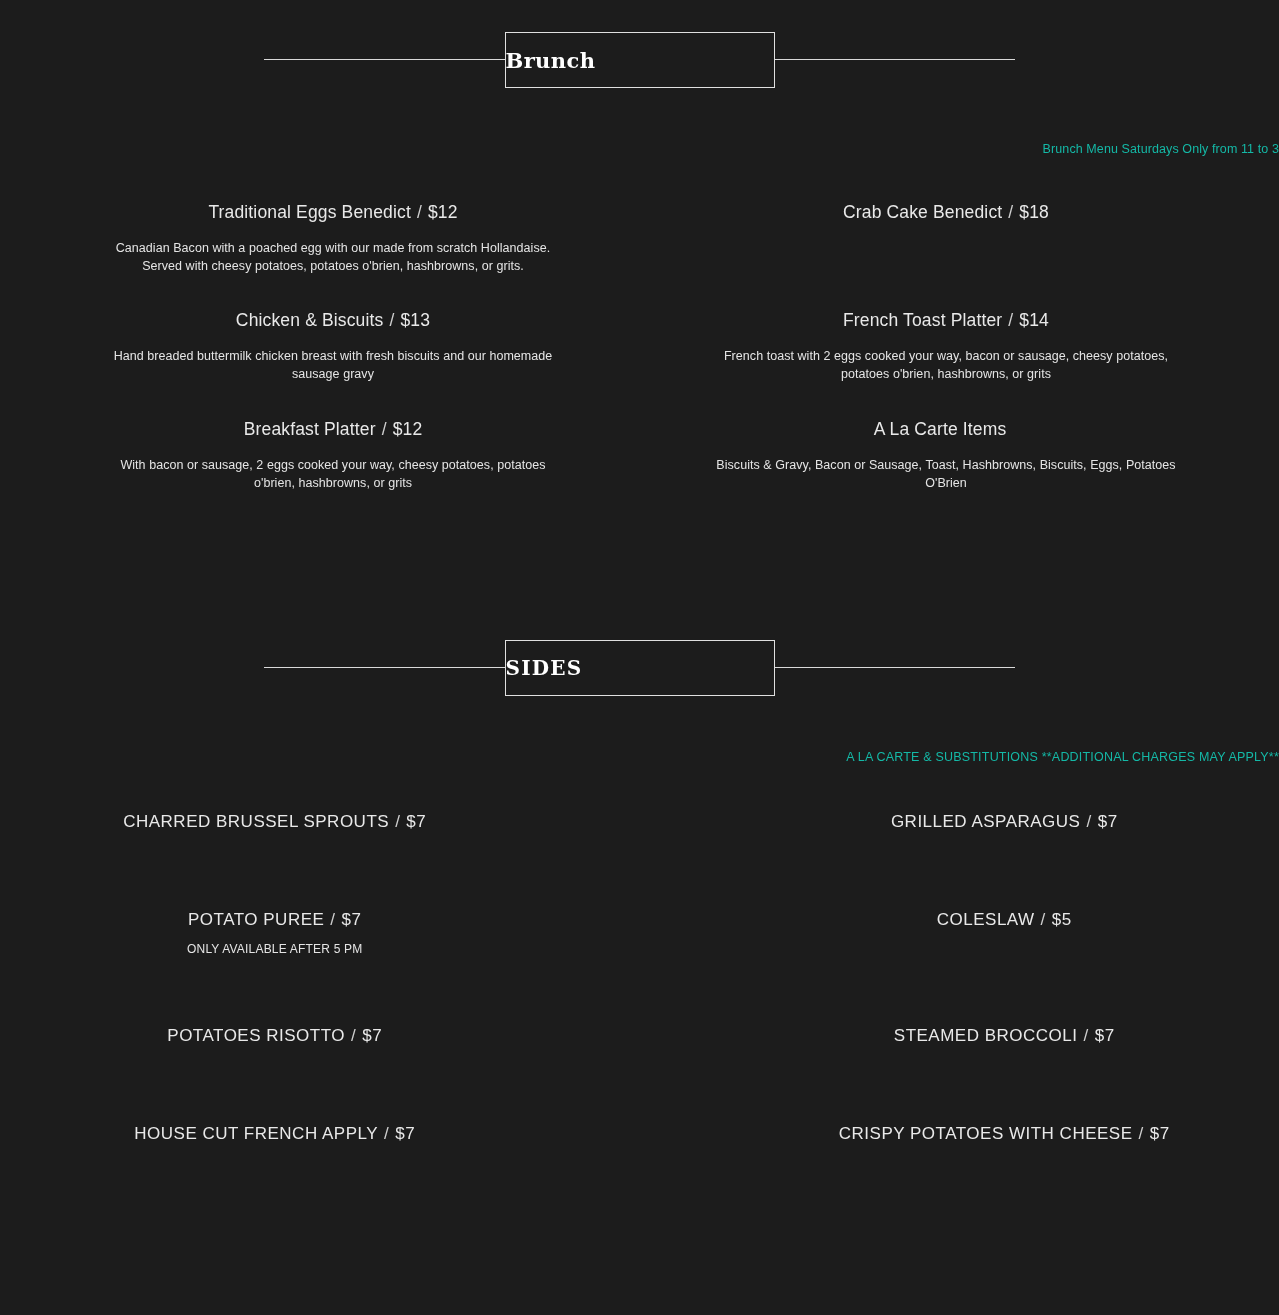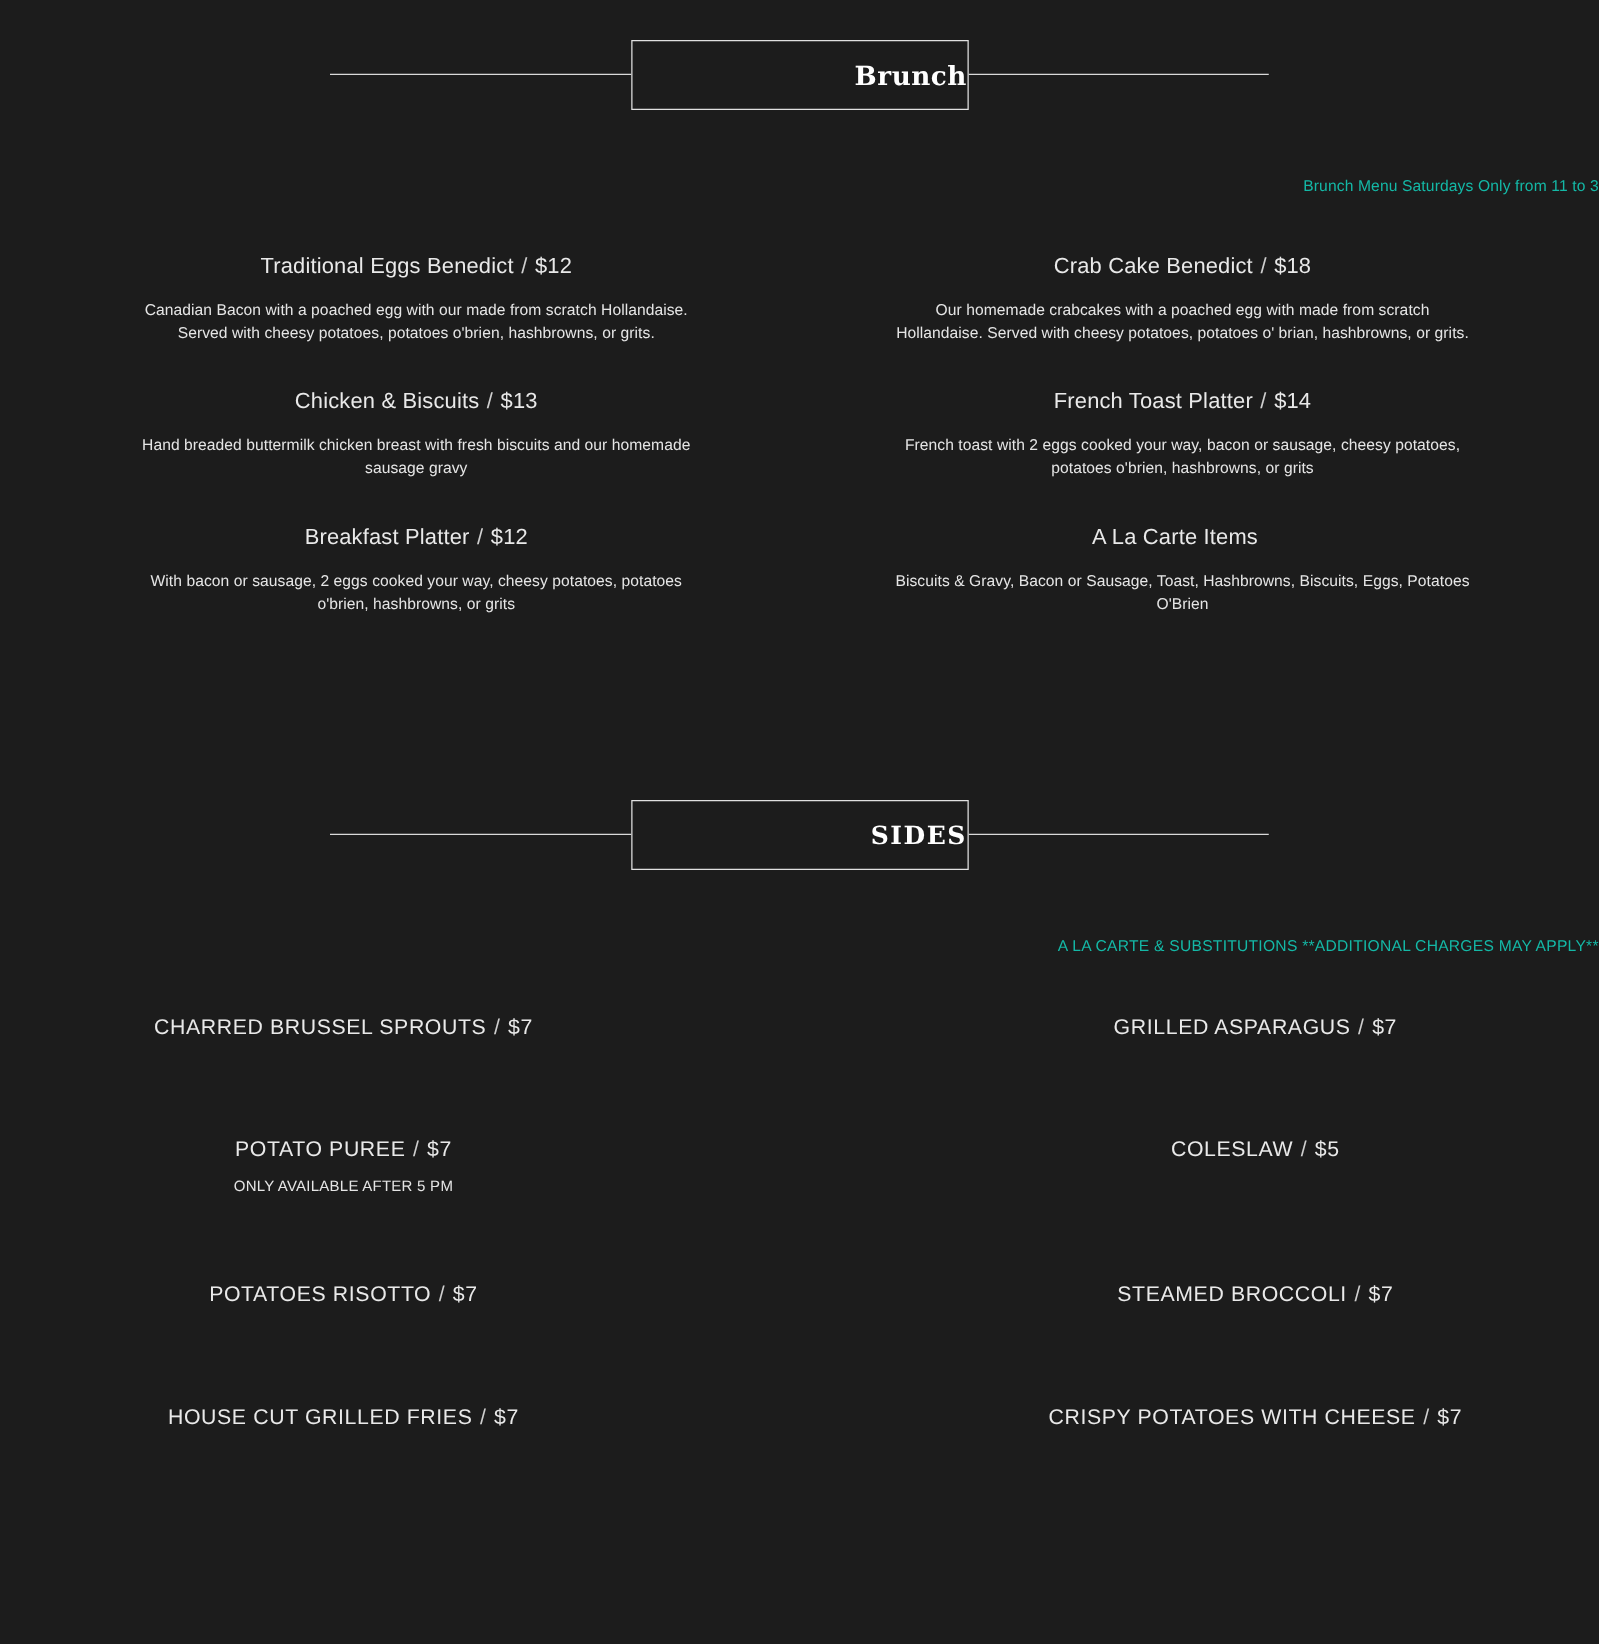--- a/index.html
+++ b/index.html
@@ -34,21 +34,21 @@
     position: absolute;
     left: 50%;
     transform: translateX(-50%);
     top: 32px;
     width: 268px;
     height: 54px;
     border: 1px solid #e0e0e0;
     background: #1c1c1c;
     display: flex;
     align-items: center;
-    justify-content: flex-end;
+    justify-content: flex-start;
   }
   .section-title {
     font-family: "DejaVu Serif", "Liberation Serif", serif;
     font-weight: 700;
     font-size: 21px;
     letter-spacing: 0.4px;
     color: #ffffff;
     line-height: 1;
   }
   .section-title.upper {
@@ -139,21 +139,20 @@
     <div class="item-head">
       <span>Traditional Eggs Benedict</span><span class="sep">/</span><span>$12</span>
     </div>
     <div class="item-desc">Canadian Bacon with a poached egg with our made from scratch Hollandaise. Served with cheesy potatoes, potatoes o'brien, hashbrowns, or grits.</div>
   </div>
 
   <div class="menu-item">
     <div class="item-head">
       <span>Crab Cake Benedict</span><span class="sep">/</span><span>$18</span>
     </div>
-    <div class="item-desc">Our homemade crabcakes with a poached egg with made from scratch Hollandaise. Served with cheesy potatoes, potatoes o' brian, hashbrowns, or grits.</div>
   </div>
 
   <div class="menu-item">
     <div class="item-head">
       <span>Chicken &amp; Biscuits</span><span class="sep">/</span><span>$13</span>
     </div>
     <div class="item-desc">Hand breaded buttermilk chicken breast with fresh biscuits and our homemade sausage gravy</div>
   </div>
 
   <div class="menu-item">
@@ -230,21 +229,21 @@
 
   <div class="menu-item">
     <div class="item-head">
       <span>STEAMED BROCCOLI</span><span class="sep">/</span><span>$7</span>
     </div>
     <div class="item-desc"></div>
   </div>
 
   <div class="menu-item">
     <div class="item-head">
-      <span>HOUSE CUT GRILLED FRIES</span><span class="sep">/</span><span>$7</span>
+      <span>HOUSE CUT FRENCH APPLY</span><span class="sep">/</span><span>$7</span>
     </div>
     <div class="item-desc"></div>
   </div>
 
   <div class="menu-item">
     <div class="item-head">
       <span>CRISPY POTATOES WITH CHEESE</span><span class="sep">/</span><span>$7</span>
     </div>
     <div class="item-desc"></div>
   </div>

